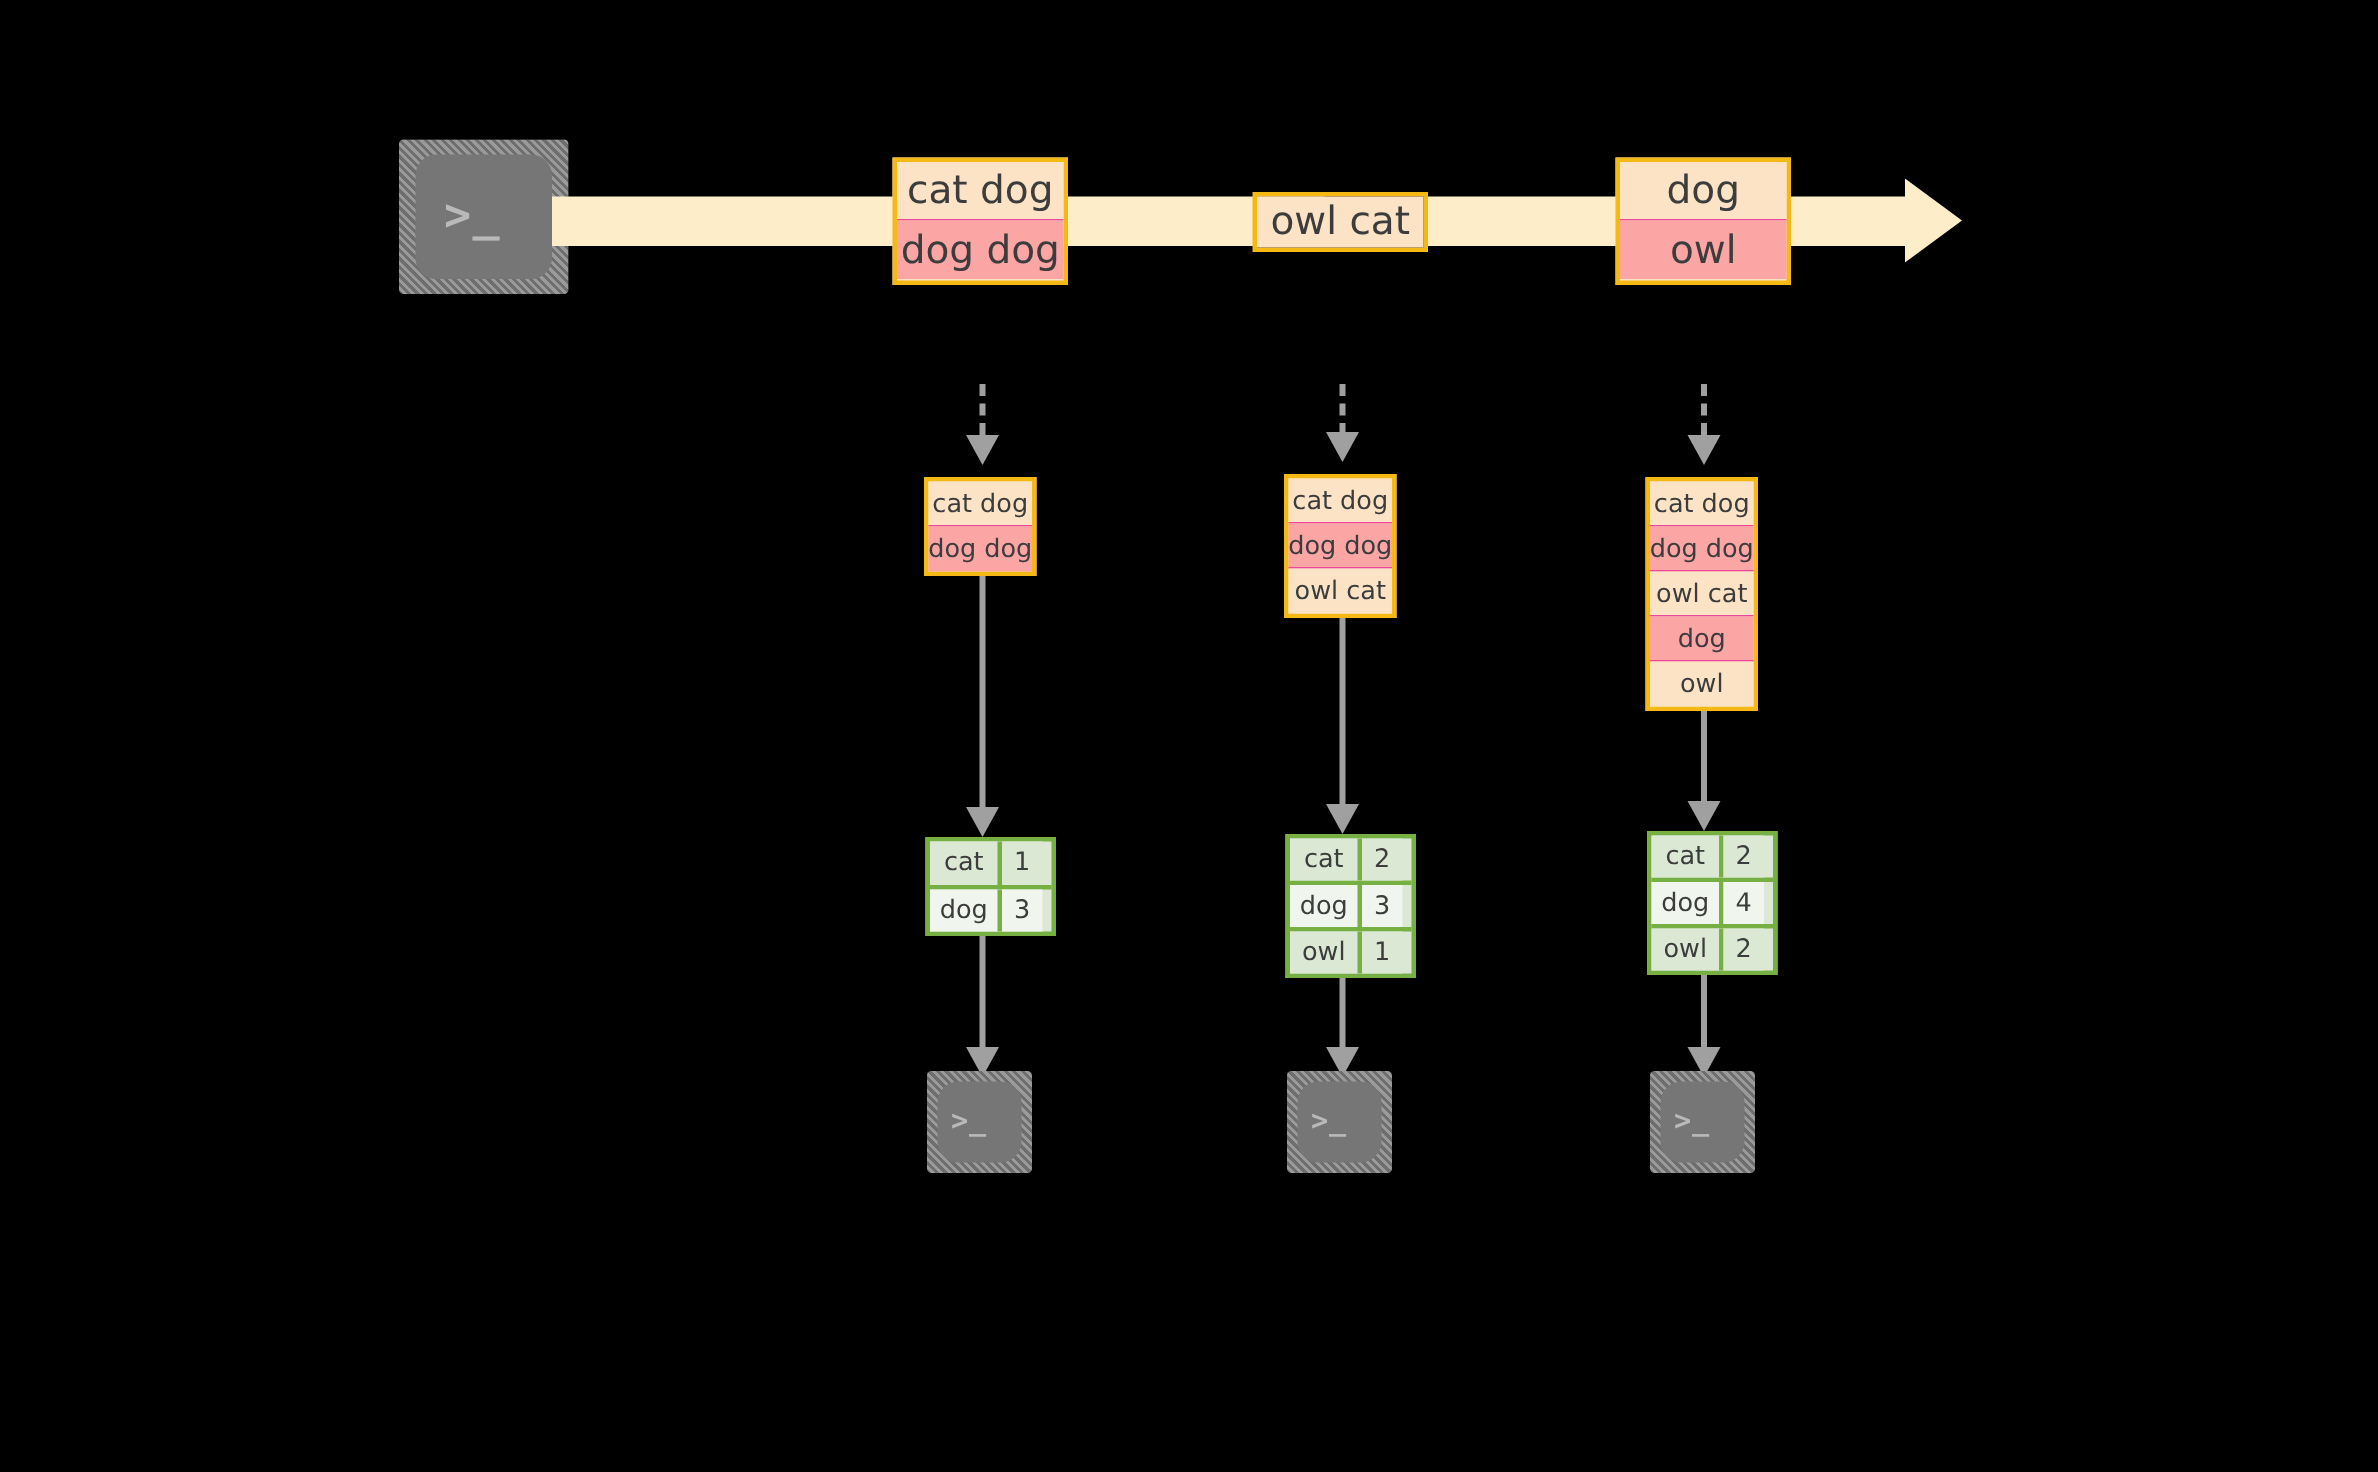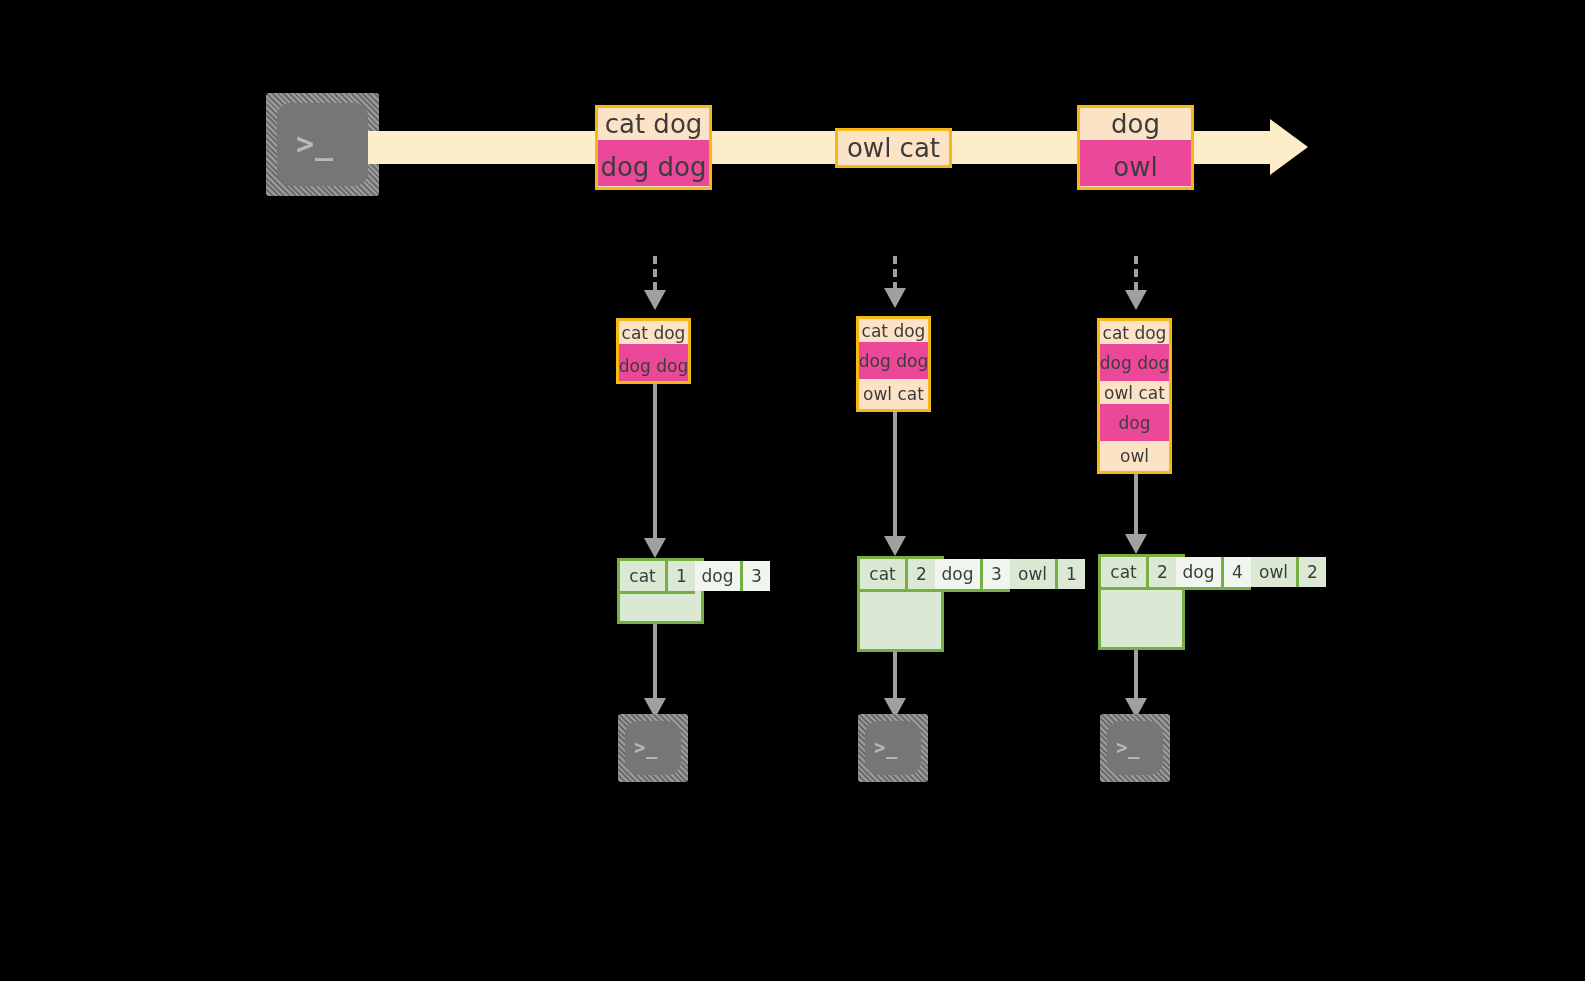--- a/index.html
+++ b/index.html
@@ -70,36 +70,36 @@
     display: flex;
     flex-direction: column;
   }
   .msgbox .cell {
     box-sizing: border-box;
     display: flex;
     align-items: center;
     justify-content: center;
     color: #3c3c3c;
     background: #fde3c6;
-    border-bottom: 7px solid #ec4899;
+    border-bottom: 1px solid #ec4899;
     white-space: nowrap;
   }
-  .msgbox .cell.light { background: #ec4899; }
+  .msgbox .cell.light { background: #fca5a5; }
   .msgbox .cell:last-child { border-bottom: none; }
 
   .msgbox.big .cell { font-size: 26px; height: 39px; }
   .msgbox.small .cell { font-size: 17px; height: 30px; }
 
   
   .restable {
     position: absolute;
     box-sizing: border-box;
     border: 3px solid #76b043;
     display: flex;
-    flex-direction: row;
+    flex-direction: column;
     background: #dbe8d3;
   }
   .restable .row {
     display: flex;
     height: 30px;
     border-bottom: 3px solid #76b043;
   }
   .restable .row:last-child { border-bottom: none; }
   .restable .row .k,
   .restable .row .v {

